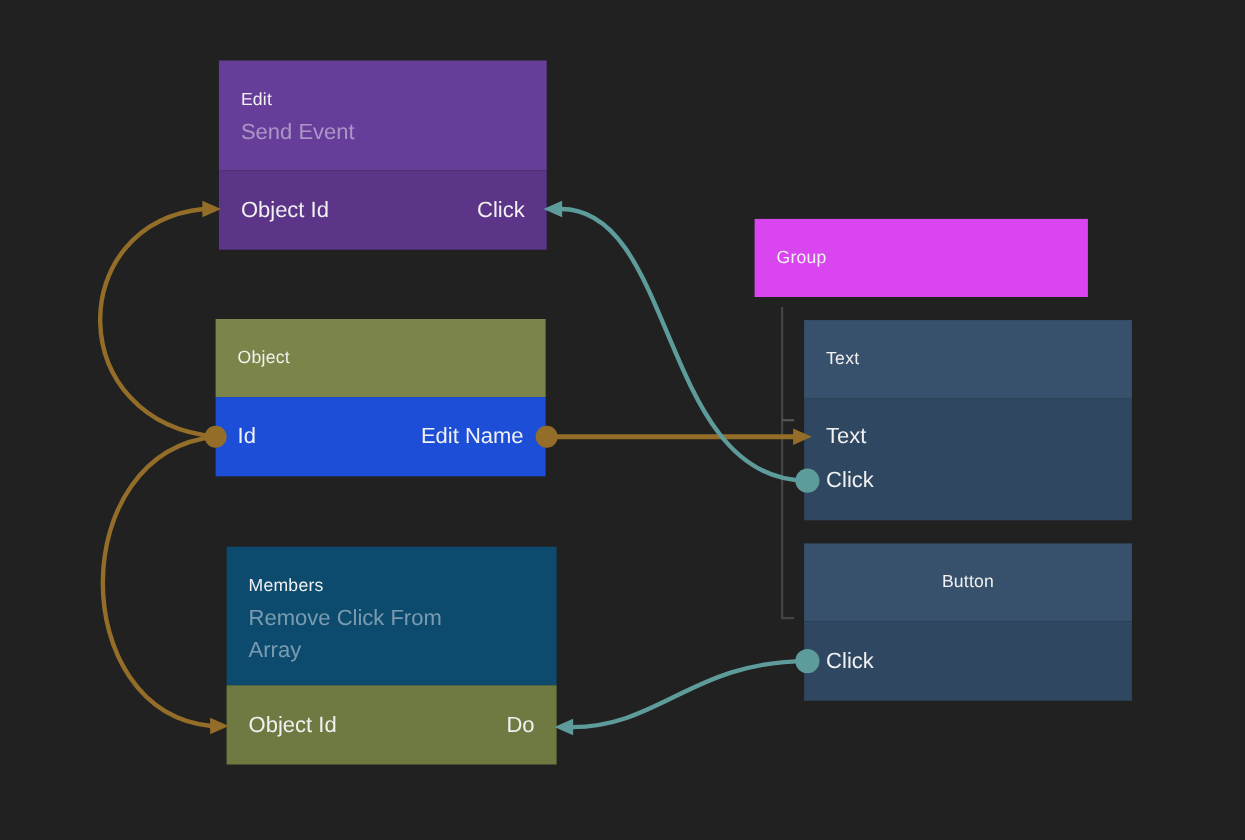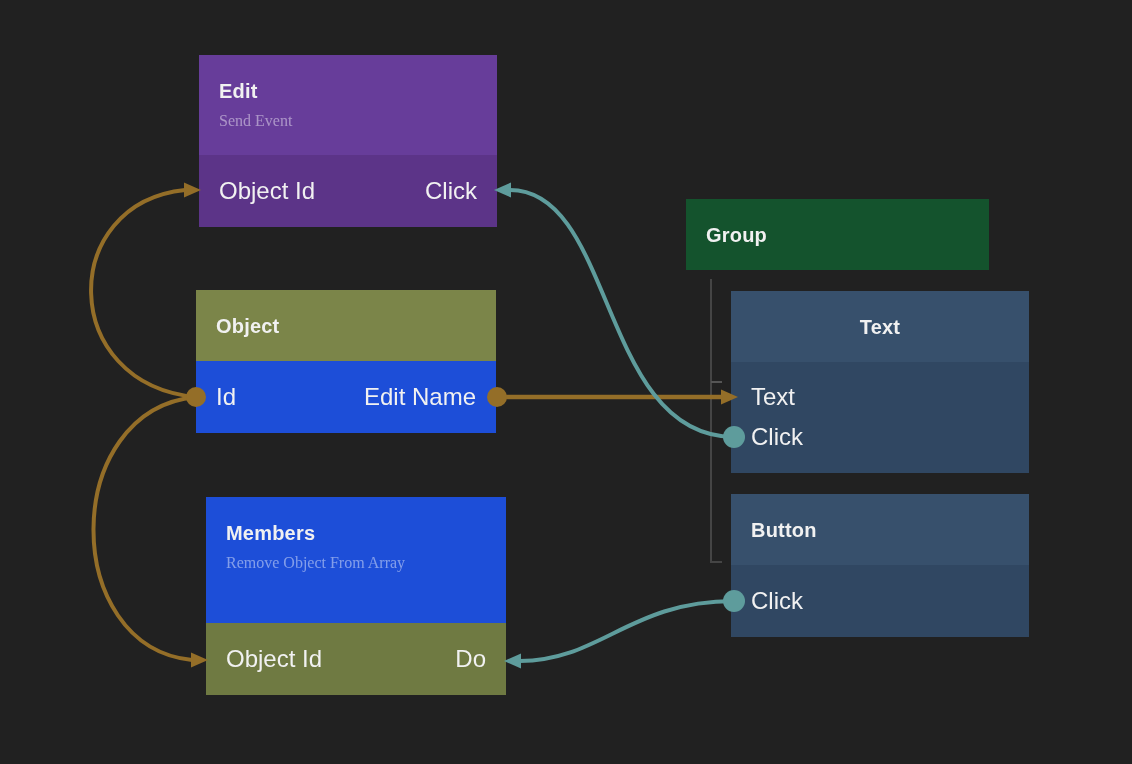--- a/index.html
+++ b/index.html
@@ -10,43 +10,42 @@
   #canvas{
     position:relative;width:1132px;height:764px;overflow:hidden;
   }
   .node{
     position:absolute;
   }
   .node .hd{
     padding:21px 20px 0 20px;box-sizing:border-box;
   }
   .node .title{
-    font-size:20px;font-weight:700;color:#f1f1f1;line-height:30px;
+    font-size:16px;font-weight:400;color:#f1f1f1;line-height:30px;
     letter-spacing:.2px;
   }
   .node .subtitle{
-    font-size:16px;font-weight:400;color:rgba(255,255,255,0.45);line-height:29px;
+    font-size:20px;font-weight:400;color:rgba(255,255,255,0.45);line-height:29px;
     max-width:225px;
-    font-family:Liberation Serif, serif;
   }
   .node .bd{
     box-sizing:border-box;
   }
   .row-spread{
     display:flex;justify-content:space-between;align-items:center;
     height:100%;padding:0 20px;
   }
   .row-left{
     display:flex;align-items:center;height:40px;padding:0 20px;
   }
   .row-single-left{
     display:flex;align-items:center;height:100%;padding:0 20px;
   }
   .port{
-    font-size:24px;color:#f1f1f1;line-height:1;white-space:nowrap;
+    font-size:20px;color:#f1f1f1;line-height:1;white-space:nowrap;
   }
   
   #wires{position:absolute;left:0;top:0;width:1132px;height:764px;pointer-events:none;}
 </style>
 </head>
 <body>
 
 <div id="canvas" style="background: rgb(33, 33, 33);">
 
   <div class="node" style="left:199px;top:55px;width:298px;">
@@ -68,54 +67,54 @@
     </div>
     <div class="bd" style="height: 72px; background: #1d4ed8;">
       <div class="row-spread">
         <span class="port">Id</span>
         <span class="port">Edit Name</span>
       </div>
     </div>
   </div>
 
   <div class="node" style="left:206px;top:497px;width:300px;">
-    <div class="hd" style="height: 126px; background: #1d4ed8;">
+    <div class="hd" style="height: 126px; background: #0c4a6e;">
       <div class="title">Members</div>
-      <div class="subtitle">Remove Object From Array</div>
+      <div class="subtitle">Remove Click From Array</div>
     </div>
     <div class="bd" style="height: 72px; background: rgb(111, 122, 66);">
       <div class="row-spread">
         <span class="port">Object Id</span>
         <span class="port">Do</span>
       </div>
     </div>
   </div>
 
   <div class="node" style="left:686px;top:199px;width:303px;">
-    <div class="hd" style="height: 71px; background: #14532d;">
+    <div class="hd" style="height: 71px; background: #d946ef;">
       <div class="title">Group</div>
     </div>
   </div>
 
-  <div class="node" style="left:731px;top:291px;width:298px;text-align:center;">
+  <div class="node" style="left:731px;top:291px;width:298px;">
     <div class="hd" style="height: 71px; background: rgb(55, 80, 108);">
       <div class="title">Text</div>
     </div>
     <div class="bd" style="height: 111px; padding-top: 15px; background: rgb(48, 71, 98);">
       <div class="row-left">
         <span class="port">Text</span>
       </div>
       <div class="row-left">
         <span class="port">Click</span>
       </div>
     </div>
   </div>
 
   <div class="node" style="left:731px;top:494px;width:298px;">
-    <div class="hd" style="height: 71px; background: rgb(55, 80, 108);">
+    <div class="hd" style="height: 71px; background: rgb(55, 80, 108); text-align: center;">
       <div class="title">Button</div>
     </div>
     <div class="bd" style="height: 72px; background: rgb(48, 71, 98);">
       <div class="row-single-left">
         <span class="port">Click</span>
       </div>
     </div>
   </div>
 
   <svg id="wires" viewBox="0 0 1132 764">

